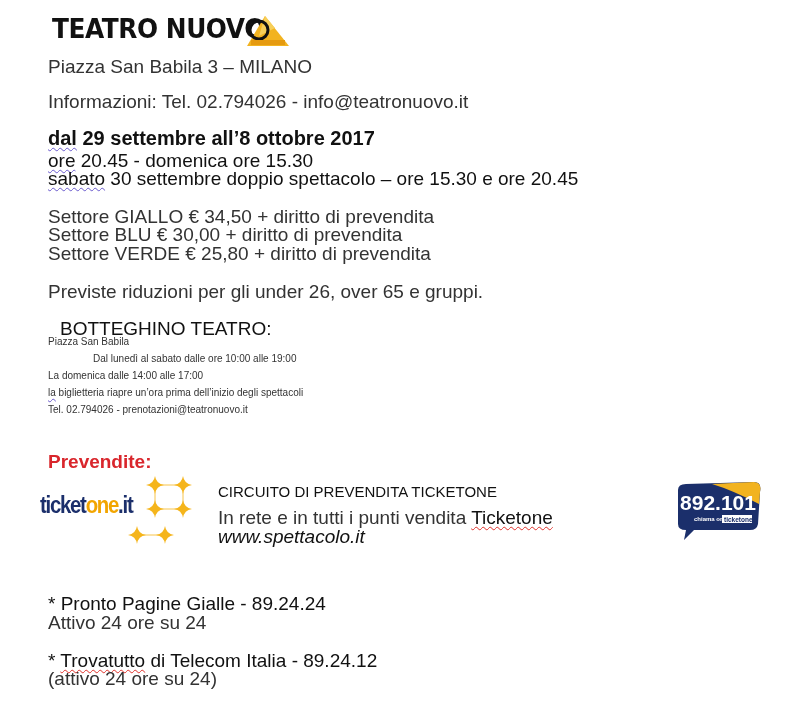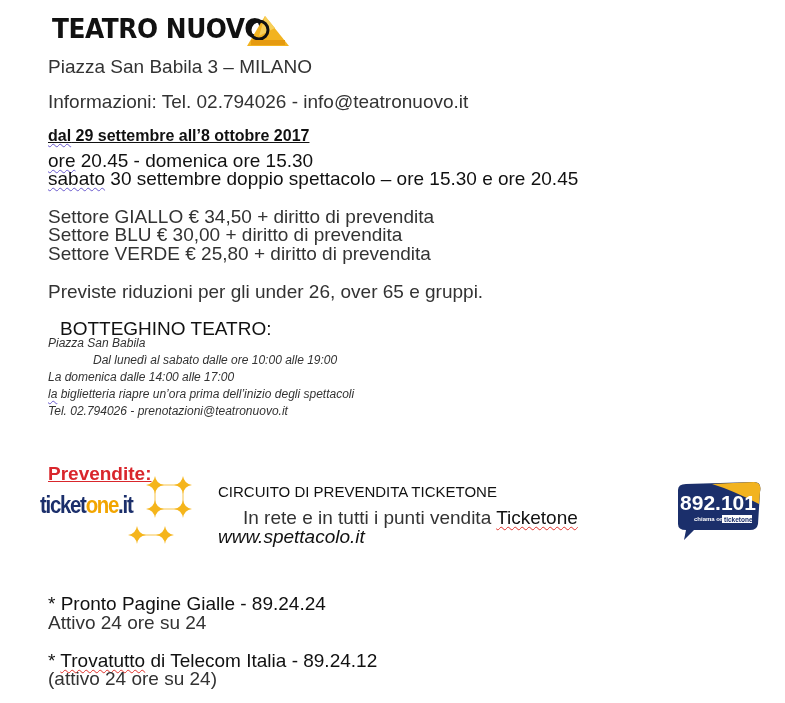--- a/index.html
+++ b/index.html
@@ -10,33 +10,33 @@
   }
   .abs { position: absolute; white-space: nowrap; }
   .logo-text {
     left: 52px; top: 13px; font-size: 27px; font-weight: bold;
     letter-spacing: -0.5px; color: #111111;
     font-family: "DejaVu Sans", "Liberation Sans", sans-serif;
     transform: scaleX(0.92); transform-origin: left top;
   }
   .logo-tri { left: 245px; top: 14px; width: 45px; height: 34px; }
   .small { font-size: 19px; color: #333333; }
-  .xs { font-size: 12px; color: #333333; font-style: italic; }
+  .xs { font-size: 10px; color: #333333; }
   .bold { font-weight: normal; color: #111111; }
   .squig {
     text-decoration: underline wavy #6a5acd;
     text-decoration-thickness: 1px;
     text-underline-offset: 2px;
   }
   .squig-red {
     text-decoration: underline wavy #e0302a;
     text-decoration-thickness: 1px;
     text-underline-offset: 2px;
   }
-  .dates-title { left: 48px; top: 127px; font-size: 16px; font-weight: bold; color: #111; text-decoration: underline; }
+  .dates-title { left: 48px; top: 127px; font-size: 20px; font-weight: bold; color: #111; }
   .red { color: #d9262c; font-weight: bold; }
   .ticketone-logo { left: 40px; top: 491px; font-size: 24px; font-weight: bold; letter-spacing: -1.5px;
     font-family: "Liberation Sans", sans-serif; transform: scaleX(0.85); transform-origin: left top; }
   .ticketone-logo .t1 { color: #1b2f6b; }
   .ticketone-logo .t2 { color: #f2a500; }
   .ticketone-logo .t3 { color: #1b2f6b; }
   .stars { left: 125px; top: 473px; width: 80px; height: 75px; }
   .circuit { left: 218px; top: 483px; font-size: 15px; font-weight: normal; color: #111; }
   .badge { left: 672px; top: 480px; width: 92px; height: 62px; }
 </style>
@@ -63,42 +63,42 @@
 <div class="abs small" style="left:48px; top:243px;">Settore VERDE € 25,80 + diritto di prevendita</div>
 <div class="abs small" style="left:48px; top:281px;">Previste riduzioni per gli under 26, over 65 e gruppi.</div>
 
 <div class="abs small bold" style="left:60px; top:318px;">BOTTEGHINO TEATRO:</div>
 <div class="abs xs" style="left:48px; top:336px;">Piazza San Babila</div>
 <div class="abs xs" style="left:48px; top:353px;padding-left:45px;">Dal lunedì al sabato dalle ore 10:00 alle 19:00</div>
 <div class="abs xs" style="left:48px; top:370px;">La domenica dalle 14:00 alle 17:00</div>
 <div class="abs xs" style="left:48px; top:387px;"><span class="squig">la</span><span> biglietteria riapre un’ora prima dell’inizio degli spettacoli</span></div>
 <div class="abs xs" style="left:48px; top:404px;">Tel. 02.794026 - prenotazioni@teatronuovo.it</div>
 
-<div class="abs small red" style="left:48px; top:463px;text-decoration:underline;">Prevendite:</div>
+<div class="abs small red" style="left:48px; top:451px;">Prevendite:</div>
 
 <div class="abs ticketone-logo"><span class="t1">ticket</span><span class="t2">one</span><span class="t3">.it</span></div>
 <svg class="abs stars" viewBox="0 0 80 75">
   <defs>
     <path id="star" d="M0,-9 Q1.2,-1.2 9,0 Q1.2,1.2 0,9 Q-1.2,1.2 -9,0 Q-1.2,-1.2 0,-9Z" fill="#f5b51c"></path>
   </defs>
   <use href="#star" x="30" y="12"></use>
   <use href="#star" x="58" y="12"></use>
   <use href="#star" x="30" y="36"></use>
   <use href="#star" x="58" y="36"></use>
   <use href="#star" x="12" y="62"></use>
   <use href="#star" x="40" y="62"></use>
   <line x1="30" y1="12" x2="58" y2="12" stroke="#f5b51c" stroke-width="0.8"></line>
   <line x1="30" y1="36" x2="58" y2="36" stroke="#f5b51c" stroke-width="0.8"></line>
   <line x1="12" y1="62" x2="40" y2="62" stroke="#f5b51c" stroke-width="0.8"></line>
   <line x1="30" y1="12" x2="30" y2="36" stroke="#f5b51c" stroke-width="0.8"></line>
   <line x1="58" y1="12" x2="58" y2="36" stroke="#f5b51c" stroke-width="0.8"></line>
 </svg>
 
 <div class="abs circuit">CIRCUITO DI PREVENDITA TICKETONE</div>
-<div class="abs small" style="left:218px; top:507px;margin-left:25px;"><span>In rete e in tutti i punti vendita </span><span class="bold squig-red">Ticketone</span></div>
+<div class="abs small" style="left:218px; top:507px;"><span>In rete e in tutti i punti vendita </span><span class="bold squig-red">Ticketone</span></div>
 <div class="abs small bold" style="left:218px; top:526px; font-style:italic;">www.spettacolo.it</div>
 
 <svg class="abs badge" viewBox="0 0 92 62">
   <path d="M6,10 Q6,4 14,4 L82,2 Q90,2 88,12 L86,44 Q85,50 78,50 L22,50 L12,60 L14,50 Q6,50 6,44 Z" fill="#1b2f6b"></path>
   <path d="M40,4 L82,2 Q90,2 88,12 L87,24 Q60,10 40,4Z" fill="#f2b320"></path>
   <text x="46" y="30" text-anchor="middle" font-size="21" font-weight="bold" fill="#ffffff" font-family="Liberation Sans, sans-serif">892.101</text>
   <text x="22" y="41" font-size="6" font-weight="bold" fill="#ffffff" font-family="Liberation Sans, sans-serif">chiama ora</text>
   <rect x="50" y="35" width="30" height="8" fill="#ffffff"></rect>
   <text x="52" y="42" font-size="6.5" font-weight="bold" fill="#1b2f6b" font-family="Liberation Sans, sans-serif">ticketone</text>
 </svg>

